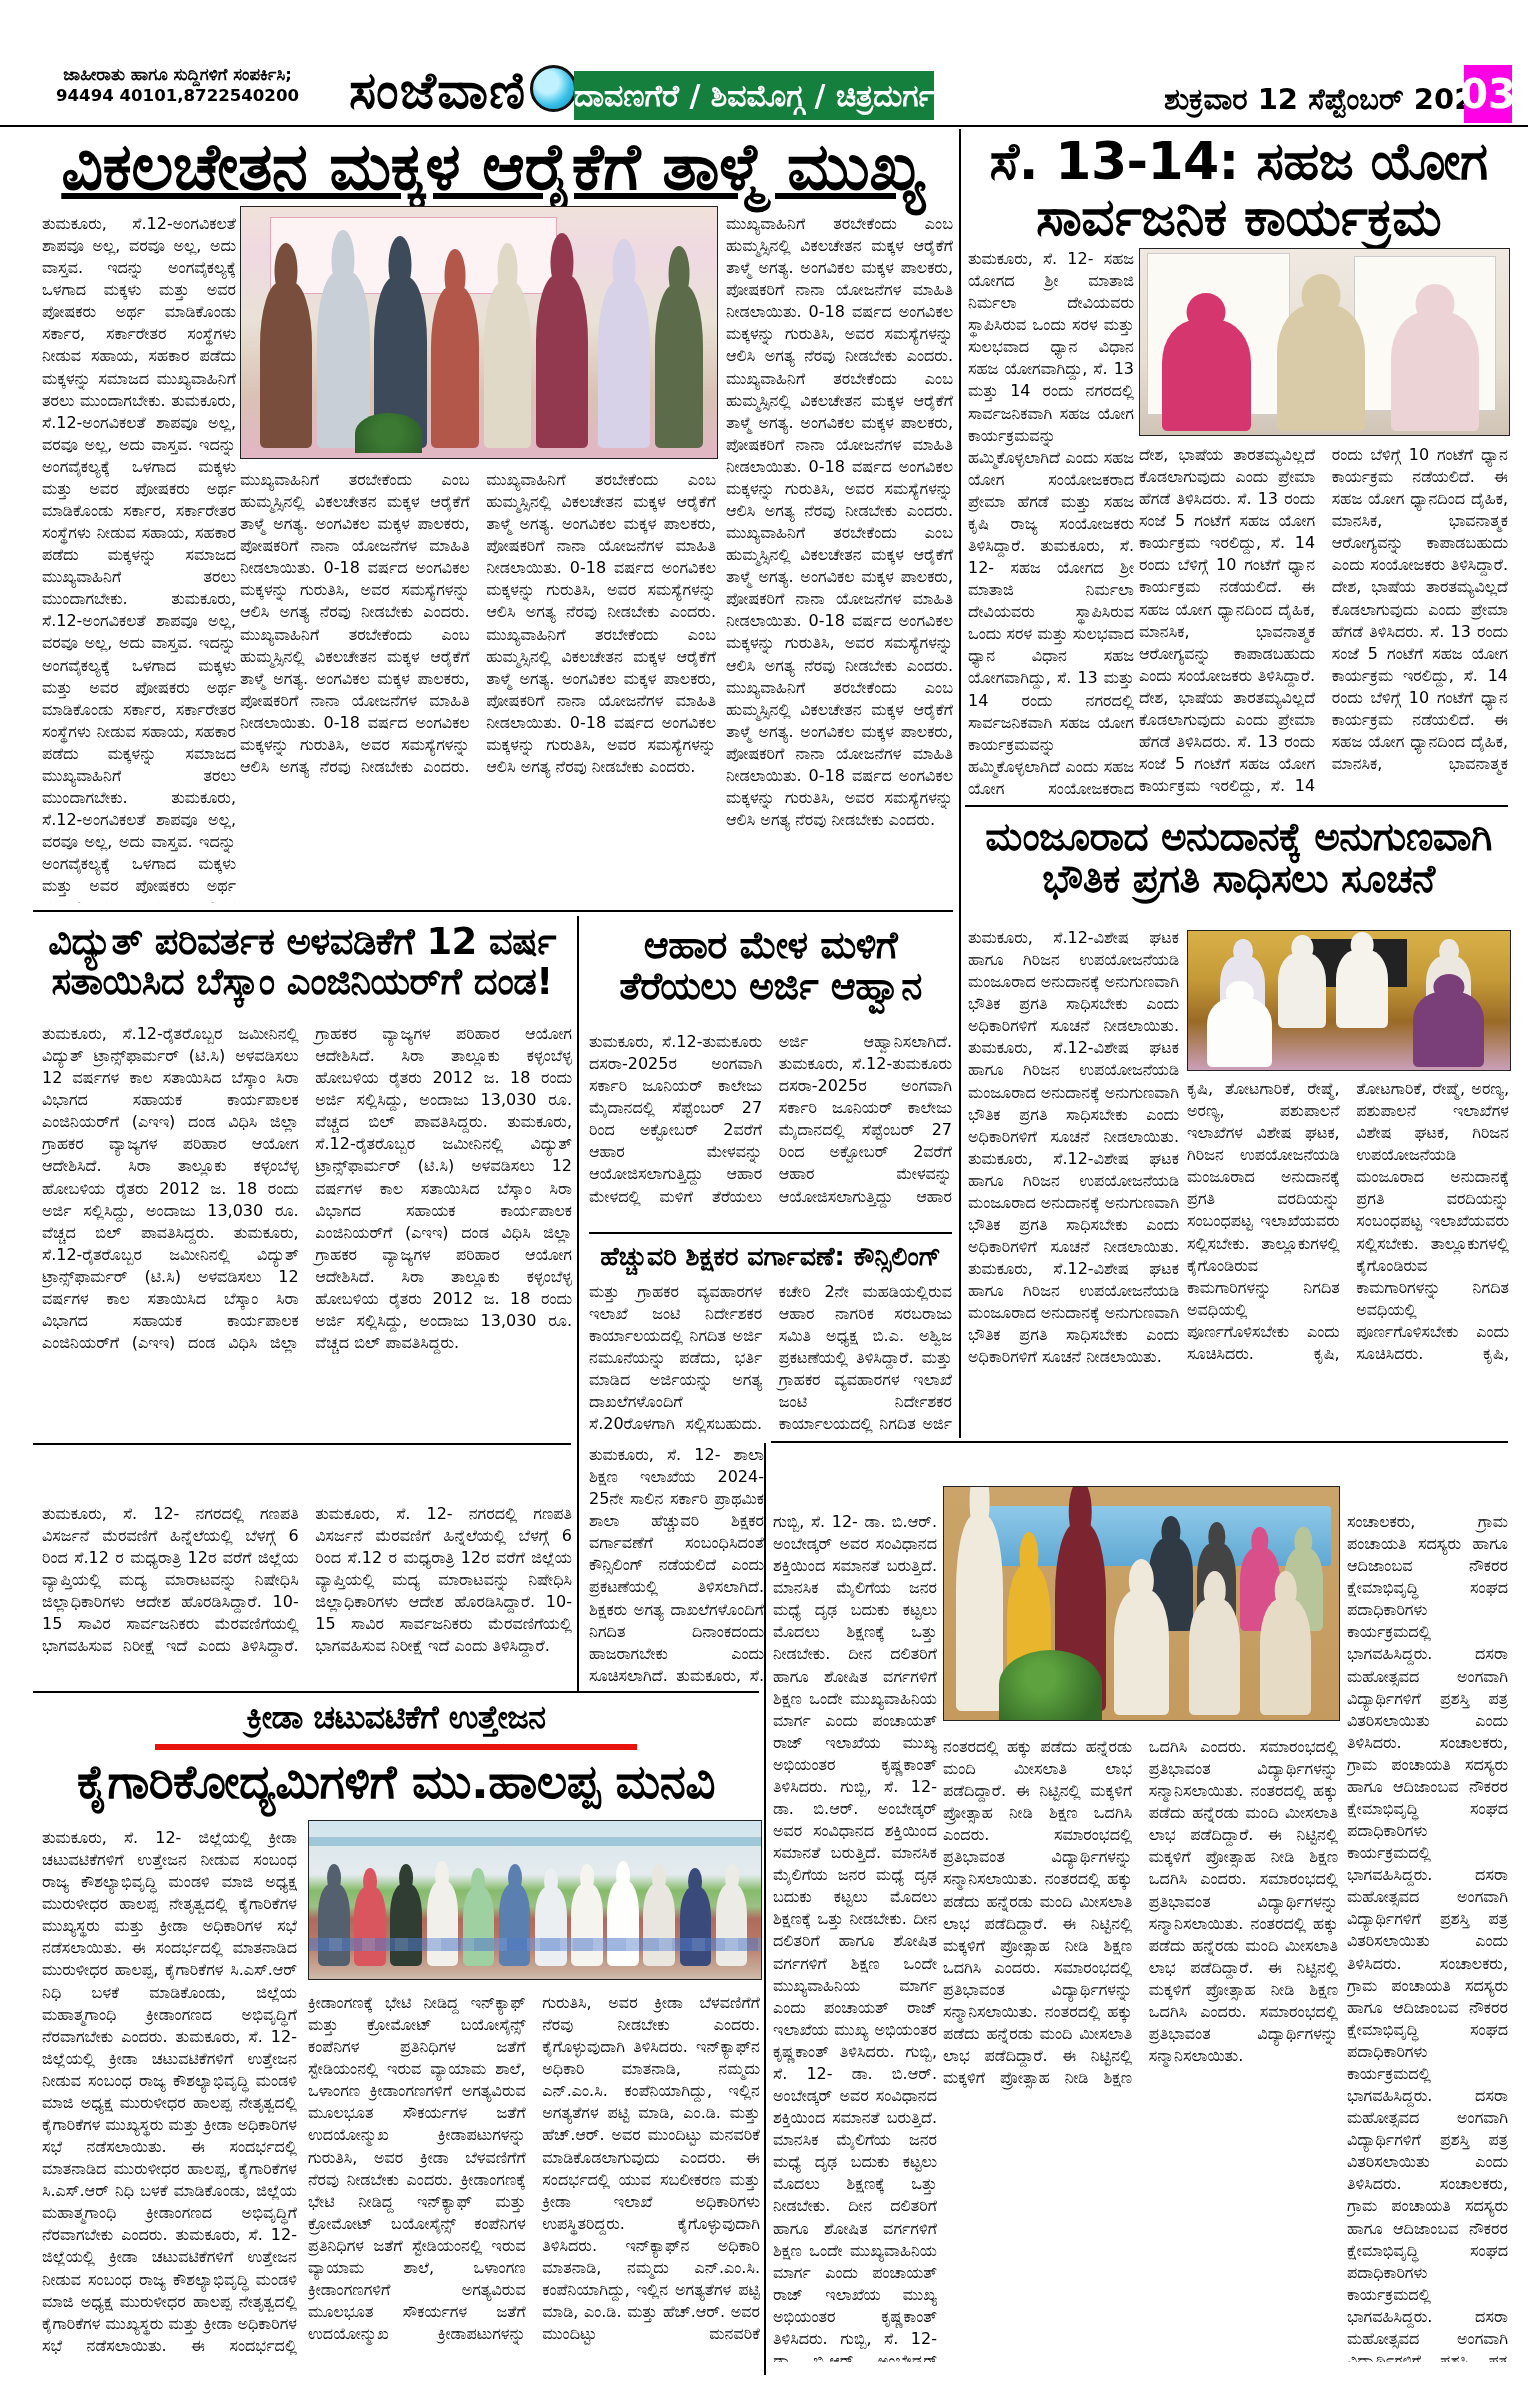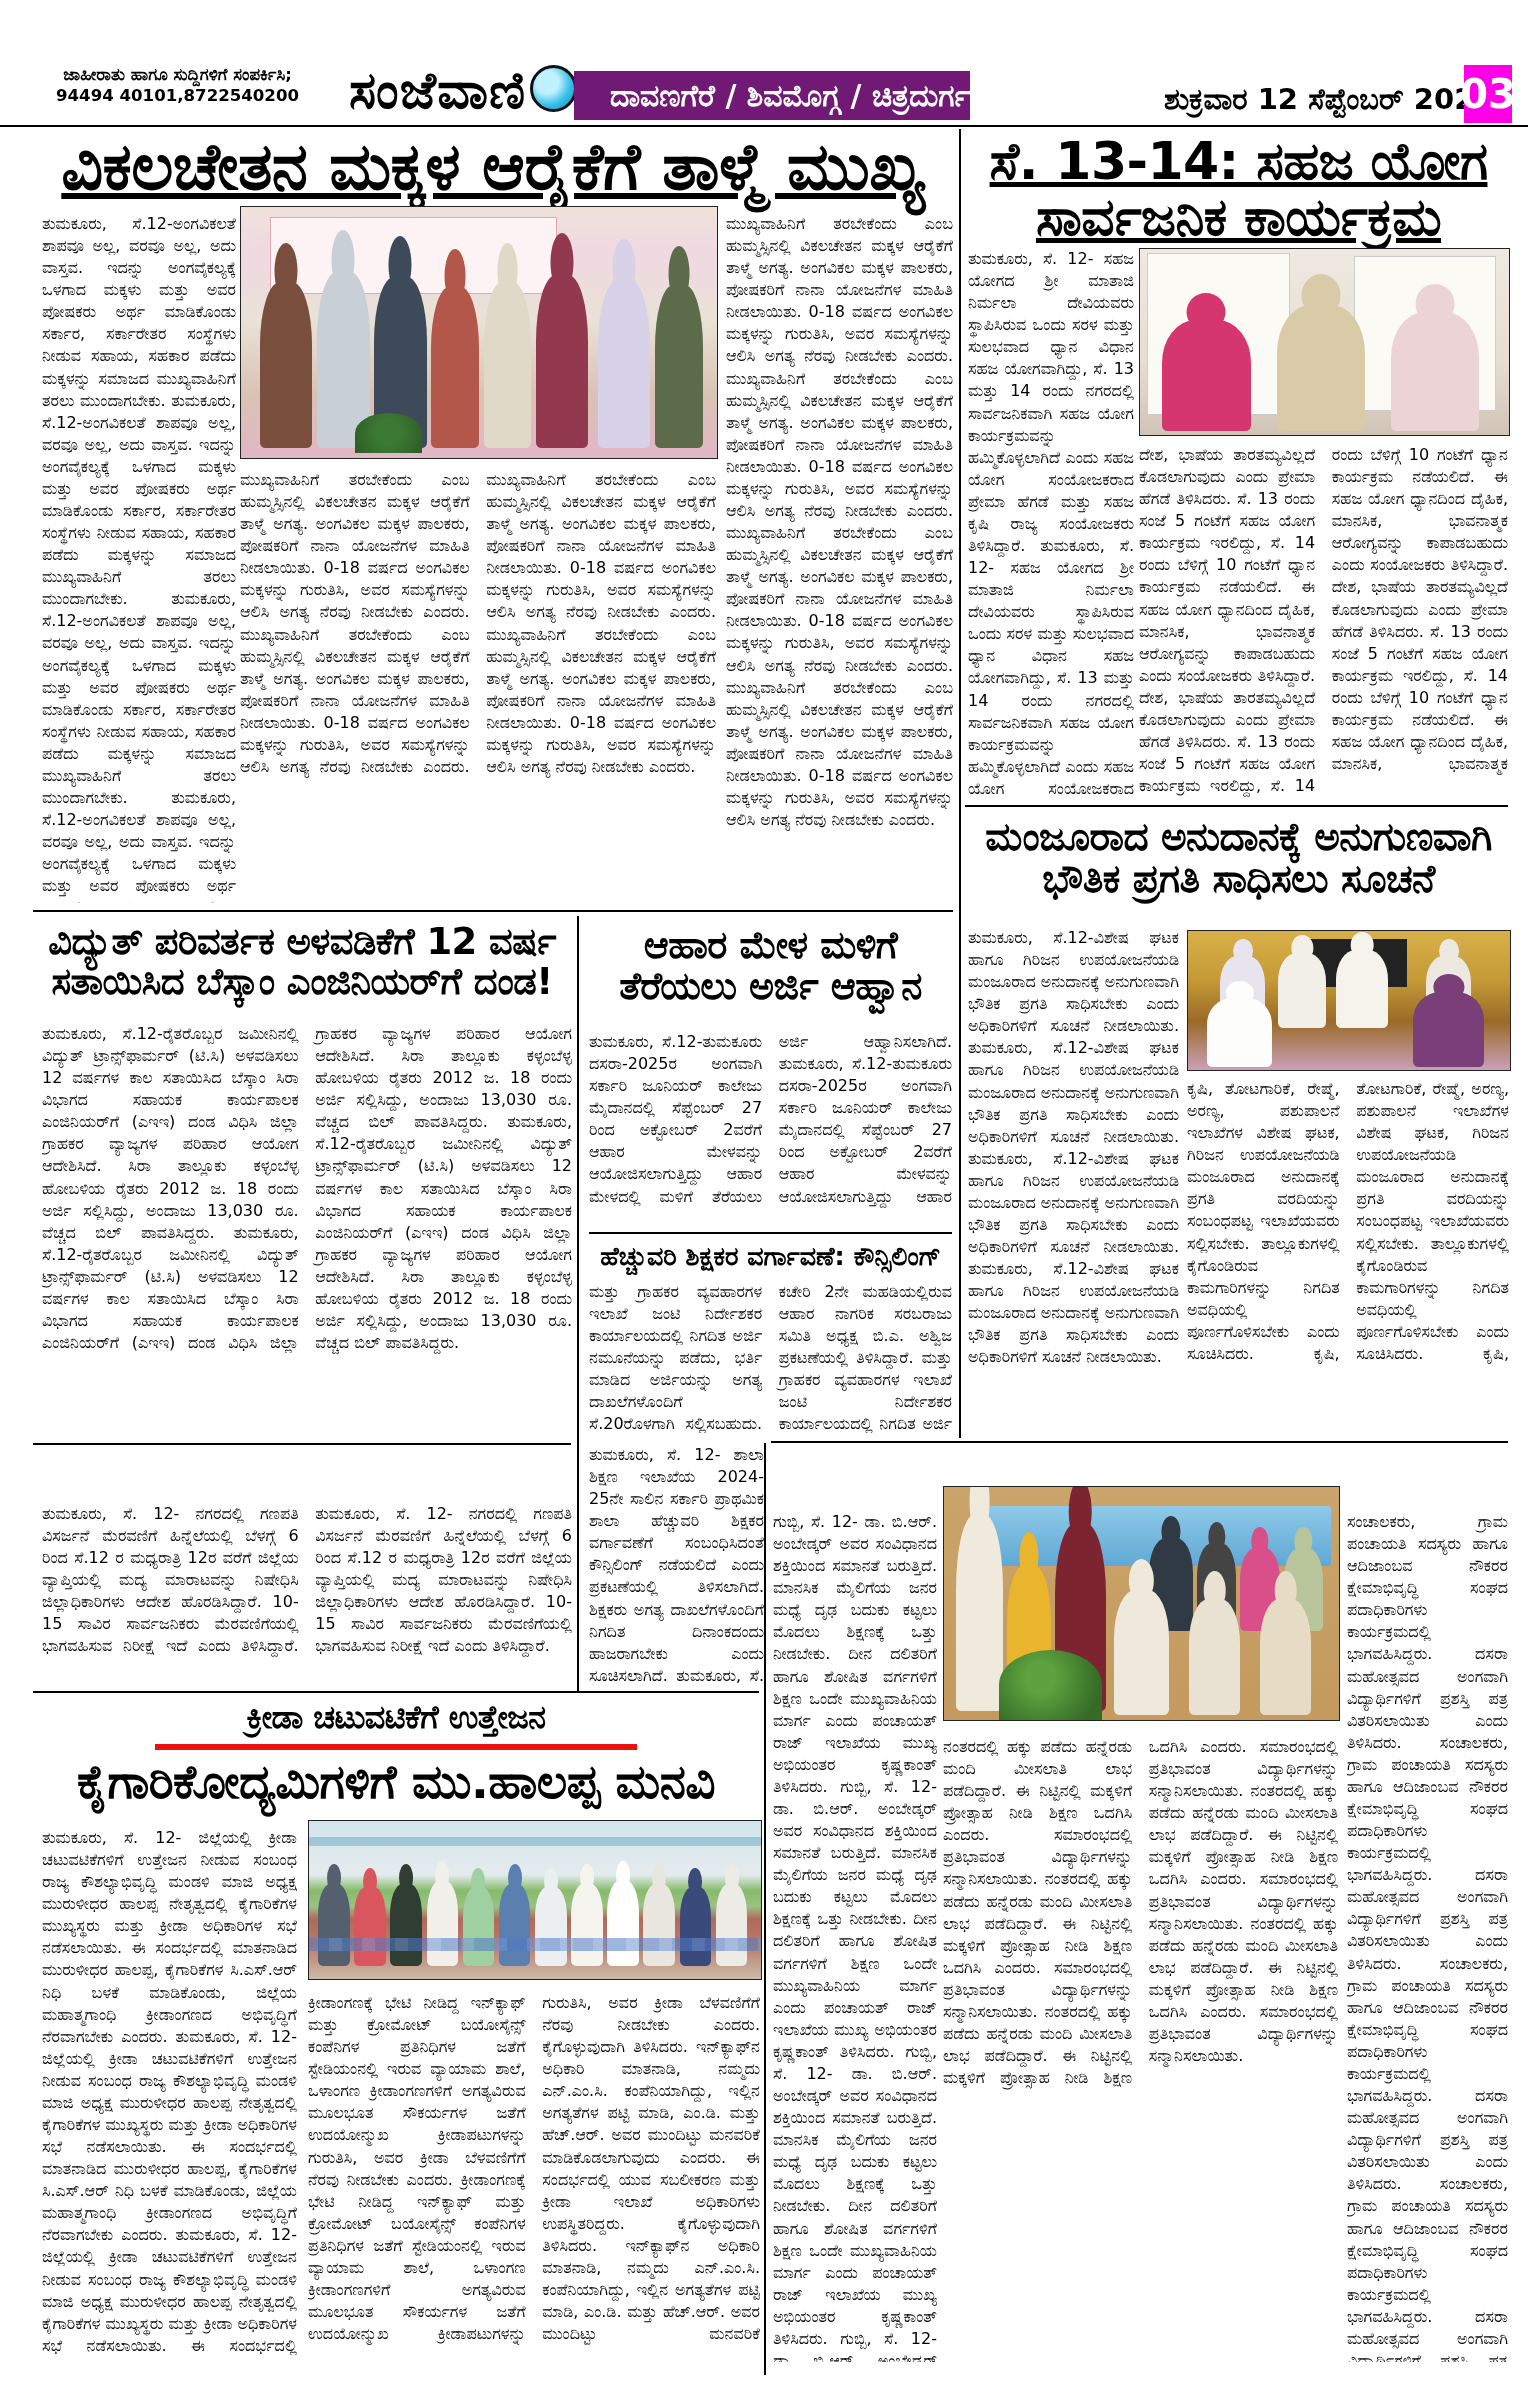--- a/index.html
+++ b/index.html
@@ -7,22 +7,22 @@
          font-family:"DejaVu Sans","Liberation Sans",sans-serif;color:#000;overflow:hidden;}
   .abs{position:absolute;}
   .rule-h{position:absolute;background:#000;height:2.2px;}
   .rule-v{position:absolute;background:#000;width:1.7px;}
   
   .contact{font-size:16.6px;font-weight:700;line-height:1.25;text-align:center;}
   .masthead{font-size:51px;font-weight:900;letter-spacing:1.1px;position:relative;white-space:nowrap;}
   .masthead .globe{display:inline-block;width:41px;height:41px;border-radius:50%;
         background:radial-gradient(circle at 35% 35%,#bff1ff 0 30%,#39c1e8 60%,#0d8ab5 100%);
         border:3.3px solid #111;vertical-align:-4.4px;margin:0 3.3px;}
-  .edition-box{background:#701a75;color:#fff;font-size:30px;font-weight:800;
-        display:flex;align-items:center;justify-content:center;white-space:nowrap;padding-left:36px;}
+  .edition-box{background:#15803d;color:#fff;font-size:30px;font-weight:800;
+        display:flex;align-items:center;justify-content:center;white-space:nowrap;}
   .date-line{font-size:29px;font-weight:800;white-space:nowrap;}
   .pageno{background:#ff00e6;color:#fff;font-size:40px;font-weight:900;
         display:flex;align-items:center;justify-content:center;}
   
   .hl{font-weight:900;line-height:1.08;text-align:center;letter-spacing:-0.6px;}
   .hl-left{text-align:left;}
   .kicker-underline{position:absolute;height:5.5px;background:#e8130c;}
   .subhead{font-weight:900;text-align:center;}
   
   .body-txt{font-size:16px;line-height:1.38;text-align:justify;text-justify:inter-word;
@@ -83,21 +83,21 @@
     <span class="p" style="left:62%;top:27%;width:11%;height:69%;background:#93394f;"></span>
     <span class="p" style="left:75%;top:29%;width:11%;height:67%;background:#d8d2e8;"></span>
     <span class="p" style="left:87%;top:31%;width:10%;height:65%;background:#5c6b4a;"></span>
     <div class="band" style="left:24%;top:82%;width:14%;height:16%;background:radial-gradient(circle,#3c7a33 30%,#2c5c26 100%);border-radius:50% 50% 0 0;"></div>
   </div>
 
   <div class="abs body-txt cols2" style="left:240px;top:469px;width:476px;height:438px;">ಮುಖ್ಯವಾಹಿನಿಗೆ ತರಬೇಕೆಂದು ಎಂಬ ಹುಮ್ಮಸ್ಸಿನಲ್ಲಿ ವಿಕಲಚೇತನ ಮಕ್ಕಳ ಆರೈಕೆಗೆ ತಾಳ್ಮೆ ಅಗತ್ಯ. ಅಂಗವಿಕಲ ಮಕ್ಕಳ ಪಾಲಕರು, ಪೋಷಕರಿಗೆ ನಾನಾ ಯೋಜನೆಗಳ ಮಾಹಿತಿ ನೀಡಲಾಯಿತು. 0-18 ವರ್ಷದ ಅಂಗವಿಕಲ ಮಕ್ಕಳನ್ನು ಗುರುತಿಸಿ, ಅವರ ಸಮಸ್ಯೆಗಳನ್ನು ಆಲಿಸಿ ಅಗತ್ಯ ನೆರವು ನೀಡಬೇಕು ಎಂದರು.  ಮುಖ್ಯವಾಹಿನಿಗೆ ತರಬೇಕೆಂದು ಎಂಬ ಹುಮ್ಮಸ್ಸಿನಲ್ಲಿ ವಿಕಲಚೇತನ ಮಕ್ಕಳ ಆರೈಕೆಗೆ ತಾಳ್ಮೆ ಅಗತ್ಯ. ಅಂಗವಿಕಲ ಮಕ್ಕಳ ಪಾಲಕರು, ಪೋಷಕರಿಗೆ ನಾನಾ ಯೋಜನೆಗಳ ಮಾಹಿತಿ ನೀಡಲಾಯಿತು. 0-18 ವರ್ಷದ ಅಂಗವಿಕಲ ಮಕ್ಕಳನ್ನು ಗುರುತಿಸಿ, ಅವರ ಸಮಸ್ಯೆಗಳನ್ನು ಆಲಿಸಿ ಅಗತ್ಯ ನೆರವು ನೀಡಬೇಕು ಎಂದರು.  ಮುಖ್ಯವಾಹಿನಿಗೆ ತರಬೇಕೆಂದು ಎಂಬ ಹುಮ್ಮಸ್ಸಿನಲ್ಲಿ ವಿಕಲಚೇತನ ಮಕ್ಕಳ ಆರೈಕೆಗೆ ತಾಳ್ಮೆ ಅಗತ್ಯ. ಅಂಗವಿಕಲ ಮಕ್ಕಳ ಪಾಲಕರು, ಪೋಷಕರಿಗೆ ನಾನಾ ಯೋಜನೆಗಳ ಮಾಹಿತಿ ನೀಡಲಾಯಿತು. 0-18 ವರ್ಷದ ಅಂಗವಿಕಲ ಮಕ್ಕಳನ್ನು ಗುರುತಿಸಿ, ಅವರ ಸಮಸ್ಯೆಗಳನ್ನು ಆಲಿಸಿ ಅಗತ್ಯ ನೆರವು ನೀಡಬೇಕು ಎಂದರು.  ಮುಖ್ಯವಾಹಿನಿಗೆ ತರಬೇಕೆಂದು ಎಂಬ ಹುಮ್ಮಸ್ಸಿನಲ್ಲಿ ವಿಕಲಚೇತನ ಮಕ್ಕಳ ಆರೈಕೆಗೆ ತಾಳ್ಮೆ ಅಗತ್ಯ. ಅಂಗವಿಕಲ ಮಕ್ಕಳ ಪಾಲಕರು, ಪೋಷಕರಿಗೆ ನಾನಾ ಯೋಜನೆಗಳ ಮಾಹಿತಿ ನೀಡಲಾಯಿತು. 0-18 ವರ್ಷದ ಅಂಗವಿಕಲ ಮಕ್ಕಳನ್ನು ಗುರುತಿಸಿ, ಅವರ ಸಮಸ್ಯೆಗಳನ್ನು ಆಲಿಸಿ ಅಗತ್ಯ ನೆರವು ನೀಡಬೇಕು ಎಂದರು. </div>
 
   <div class="abs body-txt" style="left:726px;top:213px;width:227px;height:690px;">ಮುಖ್ಯವಾಹಿನಿಗೆ ತರಬೇಕೆಂದು ಎಂಬ ಹುಮ್ಮಸ್ಸಿನಲ್ಲಿ ವಿಕಲಚೇತನ ಮಕ್ಕಳ ಆರೈಕೆಗೆ ತಾಳ್ಮೆ ಅಗತ್ಯ. ಅಂಗವಿಕಲ ಮಕ್ಕಳ ಪಾಲಕರು, ಪೋಷಕರಿಗೆ ನಾನಾ ಯೋಜನೆಗಳ ಮಾಹಿತಿ ನೀಡಲಾಯಿತು. 0-18 ವರ್ಷದ ಅಂಗವಿಕಲ ಮಕ್ಕಳನ್ನು ಗುರುತಿಸಿ, ಅವರ ಸಮಸ್ಯೆಗಳನ್ನು ಆಲಿಸಿ ಅಗತ್ಯ ನೆರವು ನೀಡಬೇಕು ಎಂದರು.  ಮುಖ್ಯವಾಹಿನಿಗೆ ತರಬೇಕೆಂದು ಎಂಬ ಹುಮ್ಮಸ್ಸಿನಲ್ಲಿ ವಿಕಲಚೇತನ ಮಕ್ಕಳ ಆರೈಕೆಗೆ ತಾಳ್ಮೆ ಅಗತ್ಯ. ಅಂಗವಿಕಲ ಮಕ್ಕಳ ಪಾಲಕರು, ಪೋಷಕರಿಗೆ ನಾನಾ ಯೋಜನೆಗಳ ಮಾಹಿತಿ ನೀಡಲಾಯಿತು. 0-18 ವರ್ಷದ ಅಂಗವಿಕಲ ಮಕ್ಕಳನ್ನು ಗುರುತಿಸಿ, ಅವರ ಸಮಸ್ಯೆಗಳನ್ನು ಆಲಿಸಿ ಅಗತ್ಯ ನೆರವು ನೀಡಬೇಕು ಎಂದರು.  ಮುಖ್ಯವಾಹಿನಿಗೆ ತರಬೇಕೆಂದು ಎಂಬ ಹುಮ್ಮಸ್ಸಿನಲ್ಲಿ ವಿಕಲಚೇತನ ಮಕ್ಕಳ ಆರೈಕೆಗೆ ತಾಳ್ಮೆ ಅಗತ್ಯ. ಅಂಗವಿಕಲ ಮಕ್ಕಳ ಪಾಲಕರು, ಪೋಷಕರಿಗೆ ನಾನಾ ಯೋಜನೆಗಳ ಮಾಹಿತಿ ನೀಡಲಾಯಿತು. 0-18 ವರ್ಷದ ಅಂಗವಿಕಲ ಮಕ್ಕಳನ್ನು ಗುರುತಿಸಿ, ಅವರ ಸಮಸ್ಯೆಗಳನ್ನು ಆಲಿಸಿ ಅಗತ್ಯ ನೆರವು ನೀಡಬೇಕು ಎಂದರು.  ಮುಖ್ಯವಾಹಿನಿಗೆ ತರಬೇಕೆಂದು ಎಂಬ ಹುಮ್ಮಸ್ಸಿನಲ್ಲಿ ವಿಕಲಚೇತನ ಮಕ್ಕಳ ಆರೈಕೆಗೆ ತಾಳ್ಮೆ ಅಗತ್ಯ. ಅಂಗವಿಕಲ ಮಕ್ಕಳ ಪಾಲಕರು, ಪೋಷಕರಿಗೆ ನಾನಾ ಯೋಜನೆಗಳ ಮಾಹಿತಿ ನೀಡಲಾಯಿತು. 0-18 ವರ್ಷದ ಅಂಗವಿಕಲ ಮಕ್ಕಳನ್ನು ಗುರುತಿಸಿ, ಅವರ ಸಮಸ್ಯೆಗಳನ್ನು ಆಲಿಸಿ ಅಗತ್ಯ ನೆರವು ನೀಡಬೇಕು ಎಂದರು. </div>
 
-  <div class="abs hl" style="left:968px;top:133px;width:541px;font-size:52px;text-decoration:underline;">
+  <div class="abs hl" style="left:968px;top:133px;width:541px;font-size:52px;">
     <div>ಸೆ. 13-14: ಸಹಜ ಯೋಗ</div>
     <div>ಸಾರ್ವಜನಿಕ ಕಾರ್ಯಕ್ರಮ</div>
   </div>
 
   <div class="abs body-txt" style="left:968px;top:248px;width:166px;height:554px;">ತುಮಕೂರು, ಸೆ. 12- ಸಹಜ ಯೋಗದ ಶ್ರೀ ಮಾತಾಜಿ ನಿರ್ಮಲಾ ದೇವಿಯವರು ಸ್ಥಾಪಿಸಿರುವ ಒಂದು ಸರಳ ಮತ್ತು ಸುಲಭವಾದ ಧ್ಯಾನ ವಿಧಾನ ಸಹಜ ಯೋಗವಾಗಿದ್ದು, ಸೆ. 13 ಮತ್ತು 14 ರಂದು ನಗರದಲ್ಲಿ ಸಾರ್ವಜನಿಕವಾಗಿ ಸಹಜ ಯೋಗ ಕಾರ್ಯಕ್ರಮವನ್ನು ಹಮ್ಮಿಕೊಳ್ಳಲಾಗಿದೆ ಎಂದು ಸಹಜ ಯೋಗ ಸಂಯೋಜಕರಾದ ಪ್ರೇಮಾ ಹೆಗಡೆ ಮತ್ತು ಸಹಜ ಕೃಷಿ ರಾಜ್ಯ ಸಂಯೋಜಕರು ತಿಳಿಸಿದ್ದಾರೆ.  ತುಮಕೂರು, ಸೆ. 12- ಸಹಜ ಯೋಗದ ಶ್ರೀ ಮಾತಾಜಿ ನಿರ್ಮಲಾ ದೇವಿಯವರು ಸ್ಥಾಪಿಸಿರುವ ಒಂದು ಸರಳ ಮತ್ತು ಸುಲಭವಾದ ಧ್ಯಾನ ವಿಧಾನ ಸಹಜ ಯೋಗವಾಗಿದ್ದು, ಸೆ. 13 ಮತ್ತು 14 ರಂದು ನಗರದಲ್ಲಿ ಸಾರ್ವಜನಿಕವಾಗಿ ಸಹಜ ಯೋಗ ಕಾರ್ಯಕ್ರಮವನ್ನು ಹಮ್ಮಿಕೊಳ್ಳಲಾಗಿದೆ ಎಂದು ಸಹಜ ಯೋಗ ಸಂಯೋಜಕರಾದ ಪ್ರೇಮಾ ಹೆಗಡೆ ಮತ್ತು ಸಹಜ ಕೃಷಿ ರಾಜ್ಯ ಸಂಯೋಜಕರು ತಿಳಿಸಿದ್ದಾರೆ.  ತುಮಕೂರು, ಸೆ. 12- ಸಹಜ ಯೋಗದ ಶ್ರೀ ಮಾತಾಜಿ ನಿರ್ಮಲಾ ದೇವಿಯವರು ಸ್ಥಾಪಿಸಿರುವ ಒಂದು ಸರಳ ಮತ್ತು ಸುಲಭವಾದ ಧ್ಯಾನ ವಿಧಾನ ಸಹಜ ಯೋಗವಾಗಿದ್ದು, ಸೆ. 13 ಮತ್ತು 14 ರಂದು ನಗರದಲ್ಲಿ ಸಾರ್ವಜನಿಕವಾಗಿ ಸಹಜ ಯೋಗ ಕಾರ್ಯಕ್ರಮವನ್ನು ಹಮ್ಮಿಕೊಳ್ಳಲಾಗಿದೆ ಎಂದು ಸಹಜ ಯೋಗ ಸಂಯೋಜಕರಾದ ಪ್ರೇಮಾ ಹೆಗಡೆ ಮತ್ತು ಸಹಜ ಕೃಷಿ ರಾಜ್ಯ ಸಂಯೋಜಕರು ತಿಳಿಸಿದ್ದಾರೆ. </div>
 
   <div class="photo" style="left:1139px;top:248px;width:369px;height:186px;background:linear-gradient(180deg,#efe9e2 0%,#e7ded2 60%,#cfc4b6 100%);">
     <div class="poster" style="left:2%;top:2%;width:38%;height:86%;"></div>
     <div class="poster" style="left:58%;top:4%;width:38%;height:82%;"></div>
     <span class="p" style="left:6%;top:38%;width:24%;height:60%;background:#d6366e;"></span>

